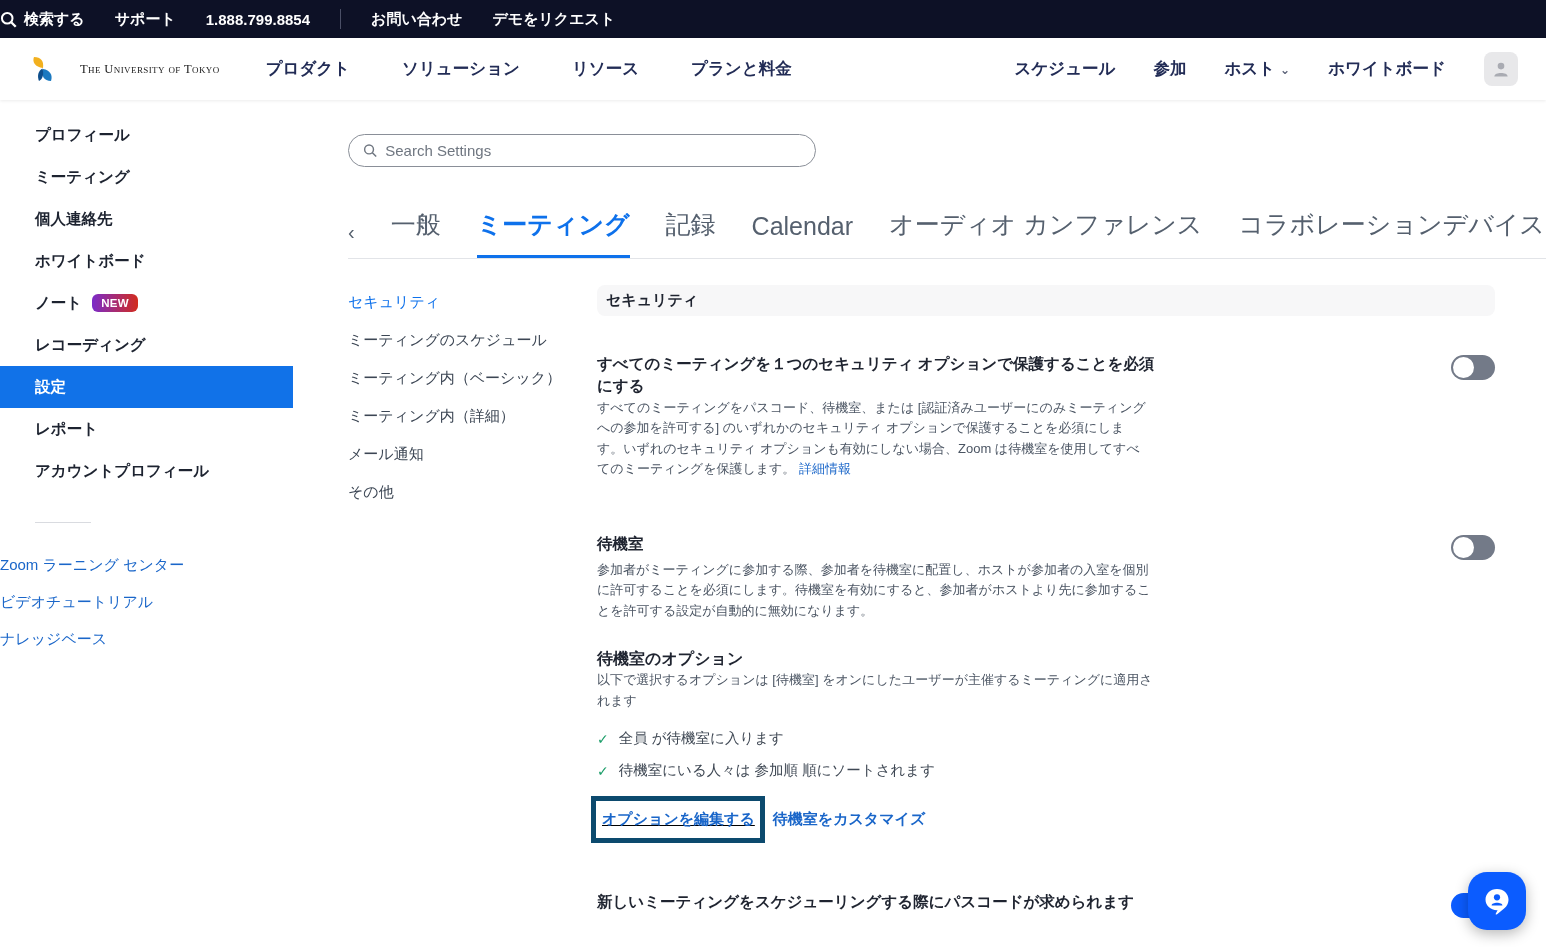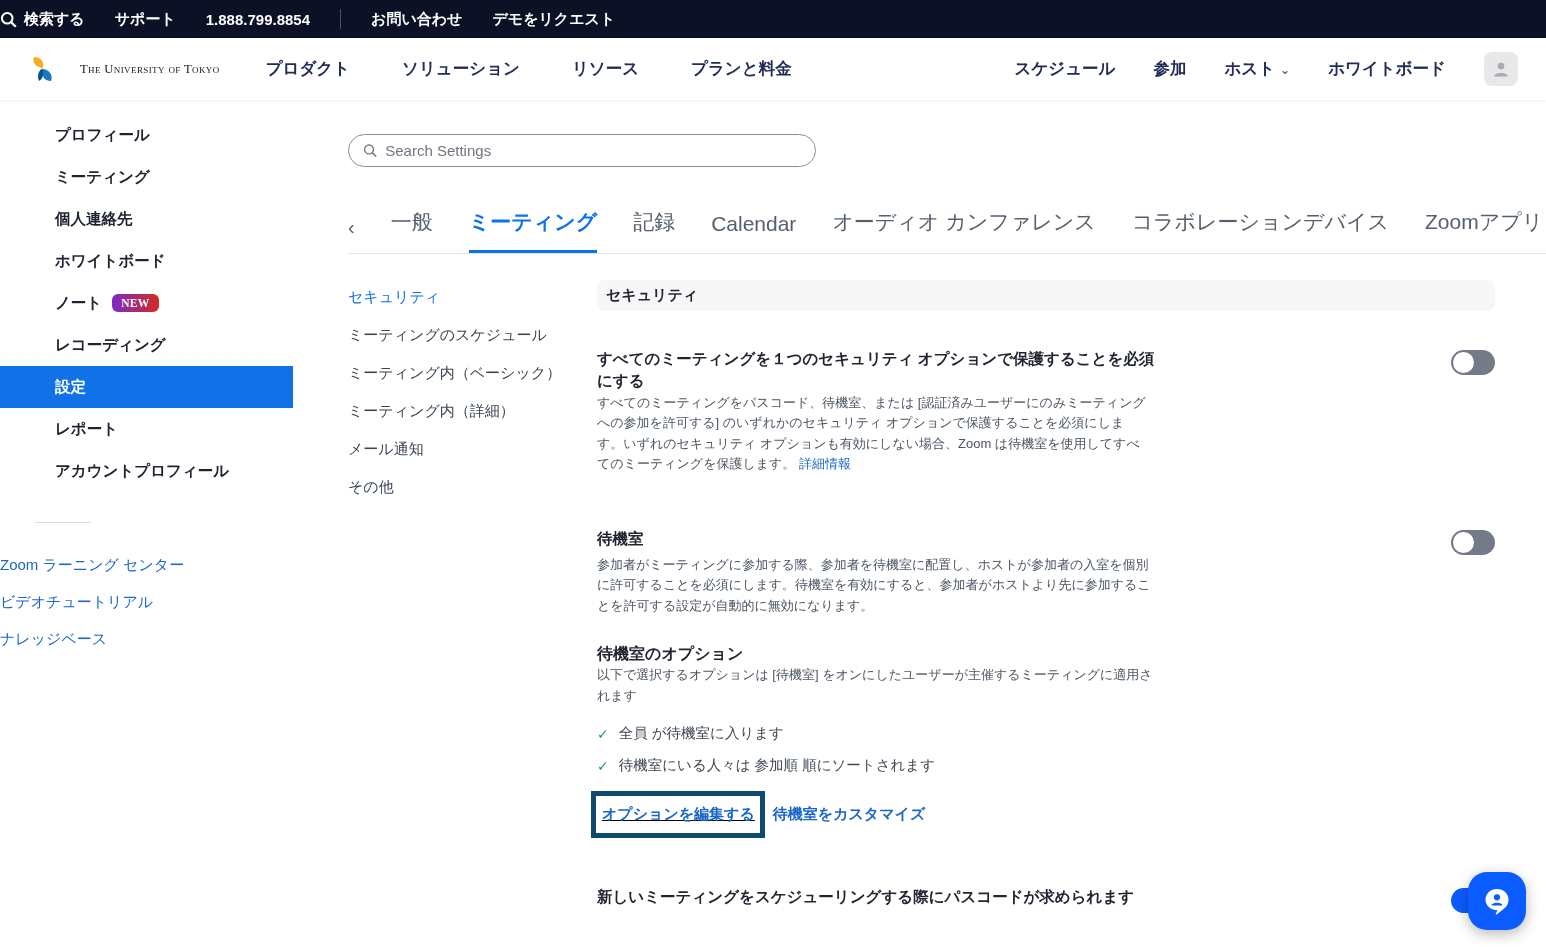--- a/index.html
+++ b/index.html
@@ -22,41 +22,41 @@
   .nav-right { margin-left:auto; display:flex; align-items:center; gap:38px; font-size:16.5px;
     font-weight:600; color:#222c56; }
   .nav-item { cursor:pointer; white-space:nowrap; display:flex; align-items:center; gap:5px; }
   .chev-down { font-size:12px; color:#5a6177; transform:translateY(1px); }
   .avatar { width:34px; height:34px; border-radius:8px; background:#e8e8ea; display:flex;
     align-items:center; justify-content:center; cursor:pointer; }
 
   
   .page { display:flex; height:847px; }
   .sidebar { width:293px; flex:none; padding-top:14px; }
-  .side-item { height:42px; display:flex; align-items:center; padding-left:55px; font-size:15.5px;
-    font-weight:600; color:#1d2330; cursor:pointer; gap:10px;font-family:Liberation Serif, serif; }
+  .side-item { height:42px; display:flex; align-items:center; padding-left:35px; font-size:15.5px;
+    font-weight:600; color:#1d2330; cursor:pointer; gap:10px; }
   .side-item.active { background:#1172e8; color:#fff; }
   .badge-new { background:linear-gradient(90deg,#7b2bc9,#d22c1e); color:#fff; font-size:11.5px;
     font-weight:700; padding:3px 9px; border-radius:6px; letter-spacing:.3px; }
   .side-divider { width:56px; height:1px; background:#d9dbe0; margin:30px 0 24px 35px; }
   .side-link { height:37px; display:flex; align-items:center; font-size:15px;
     color:#1a66c9; cursor:pointer; }
 
   
   .main { flex:1; padding:34px 51px 0 55px; }
   .search-box { width:468px; height:33px; border:1px solid #8a8f98; border-radius:17px;
     display:flex; align-items:center; padding:0 14px; gap:8px; color:#6b7280; background:#fff; }
   .search-box input { border:none; outline:none; font-size:15px; color:#374151; width:100%;
     font-family:inherit; background:transparent; }
   .search-box input::placeholder { color:#6f7680; }
 
   .tabs { display:flex; align-items:flex-end; gap:36px; margin-top:41px;
     border-bottom:1px solid #e2e4e8; padding-bottom:0; }
   .tab-scroll { font-size:20px; color:#55606e; cursor:pointer; padding-bottom:14px; }
-  .tab { font-size:21px; color:#55606e; cursor:pointer; padding-bottom:14px; white-space:nowrap;
+  .tab { font-size:25px; color:#55606e; cursor:pointer; padding-bottom:14px; white-space:nowrap;
     border-bottom:3px solid transparent; }
   .tab.active { color:#0e71eb; border-bottom-color:#0e71eb; font-weight:600; }
   .tab-scroll.right { margin-left:auto; }
 
   .content-row { display:flex; margin-top:26px; }
   .subnav { width:249px; flex:none; display:flex; flex-direction:column; gap:19px; padding-top:8px; }
   .subnav-item { font-size:15px; color:#3c4654; cursor:pointer; }
   .subnav-item.active { color:#0e71eb; }
 
   .settings { flex:1; max-width:898px; }

